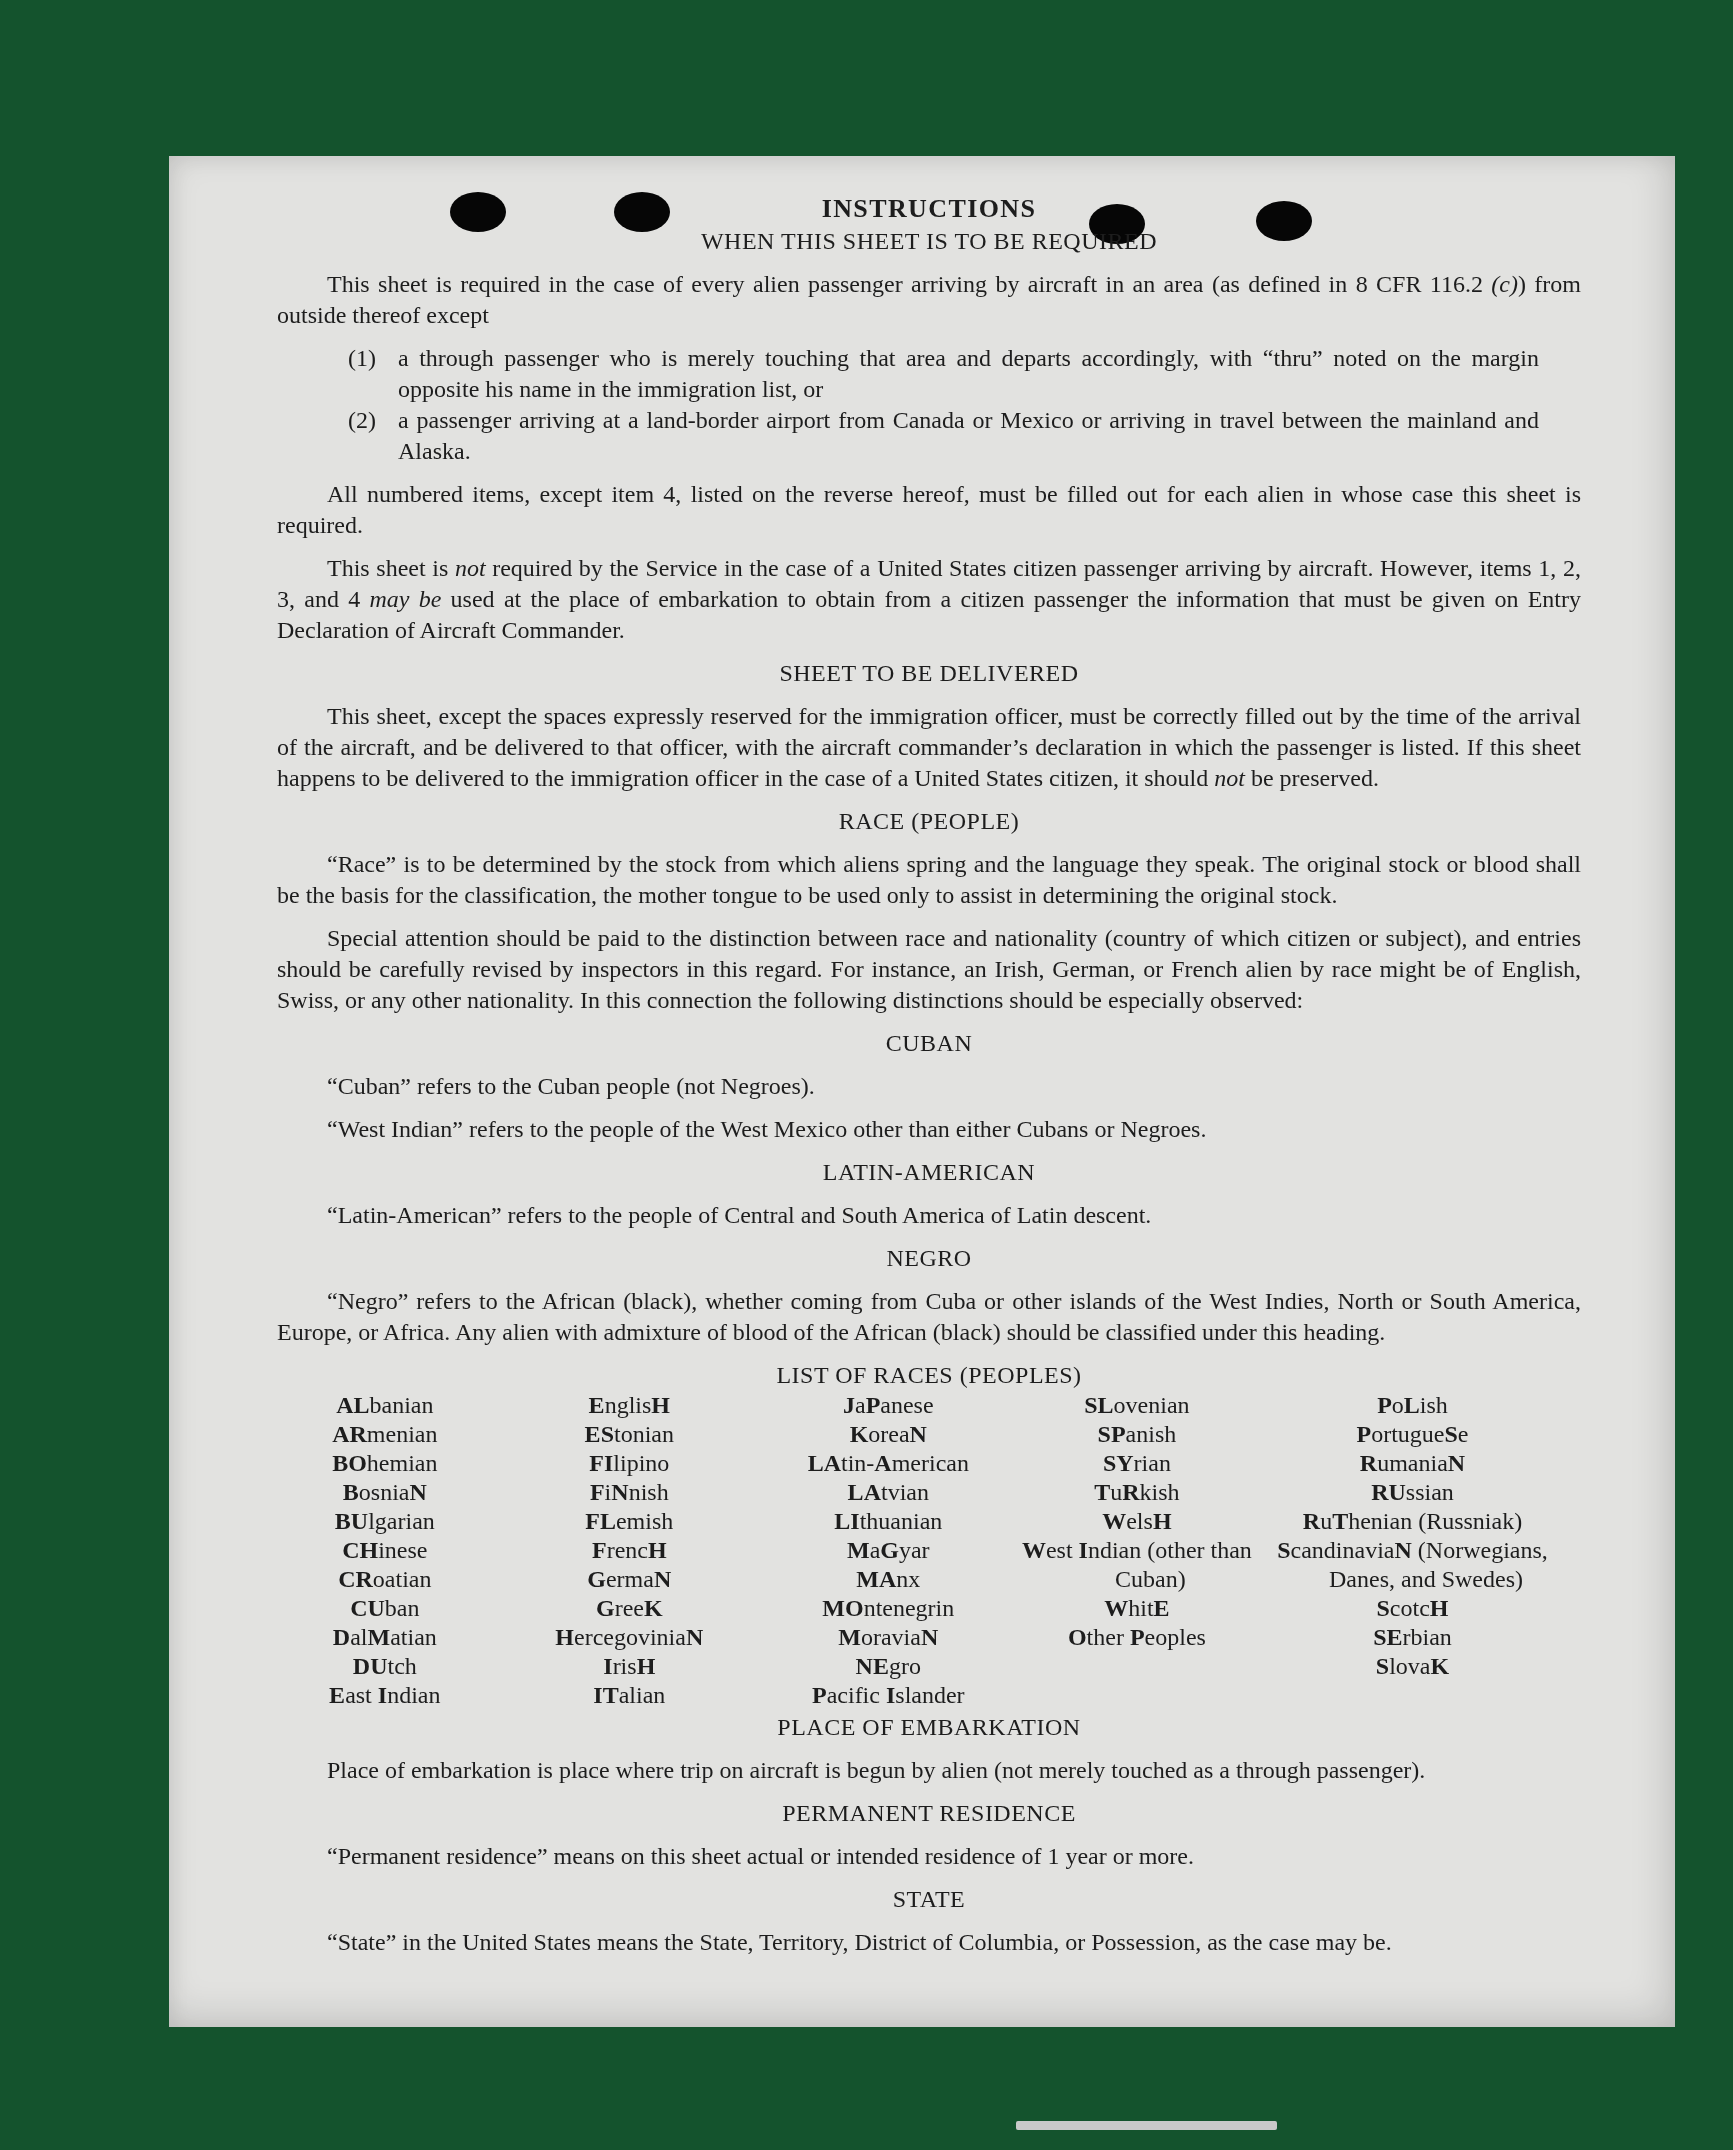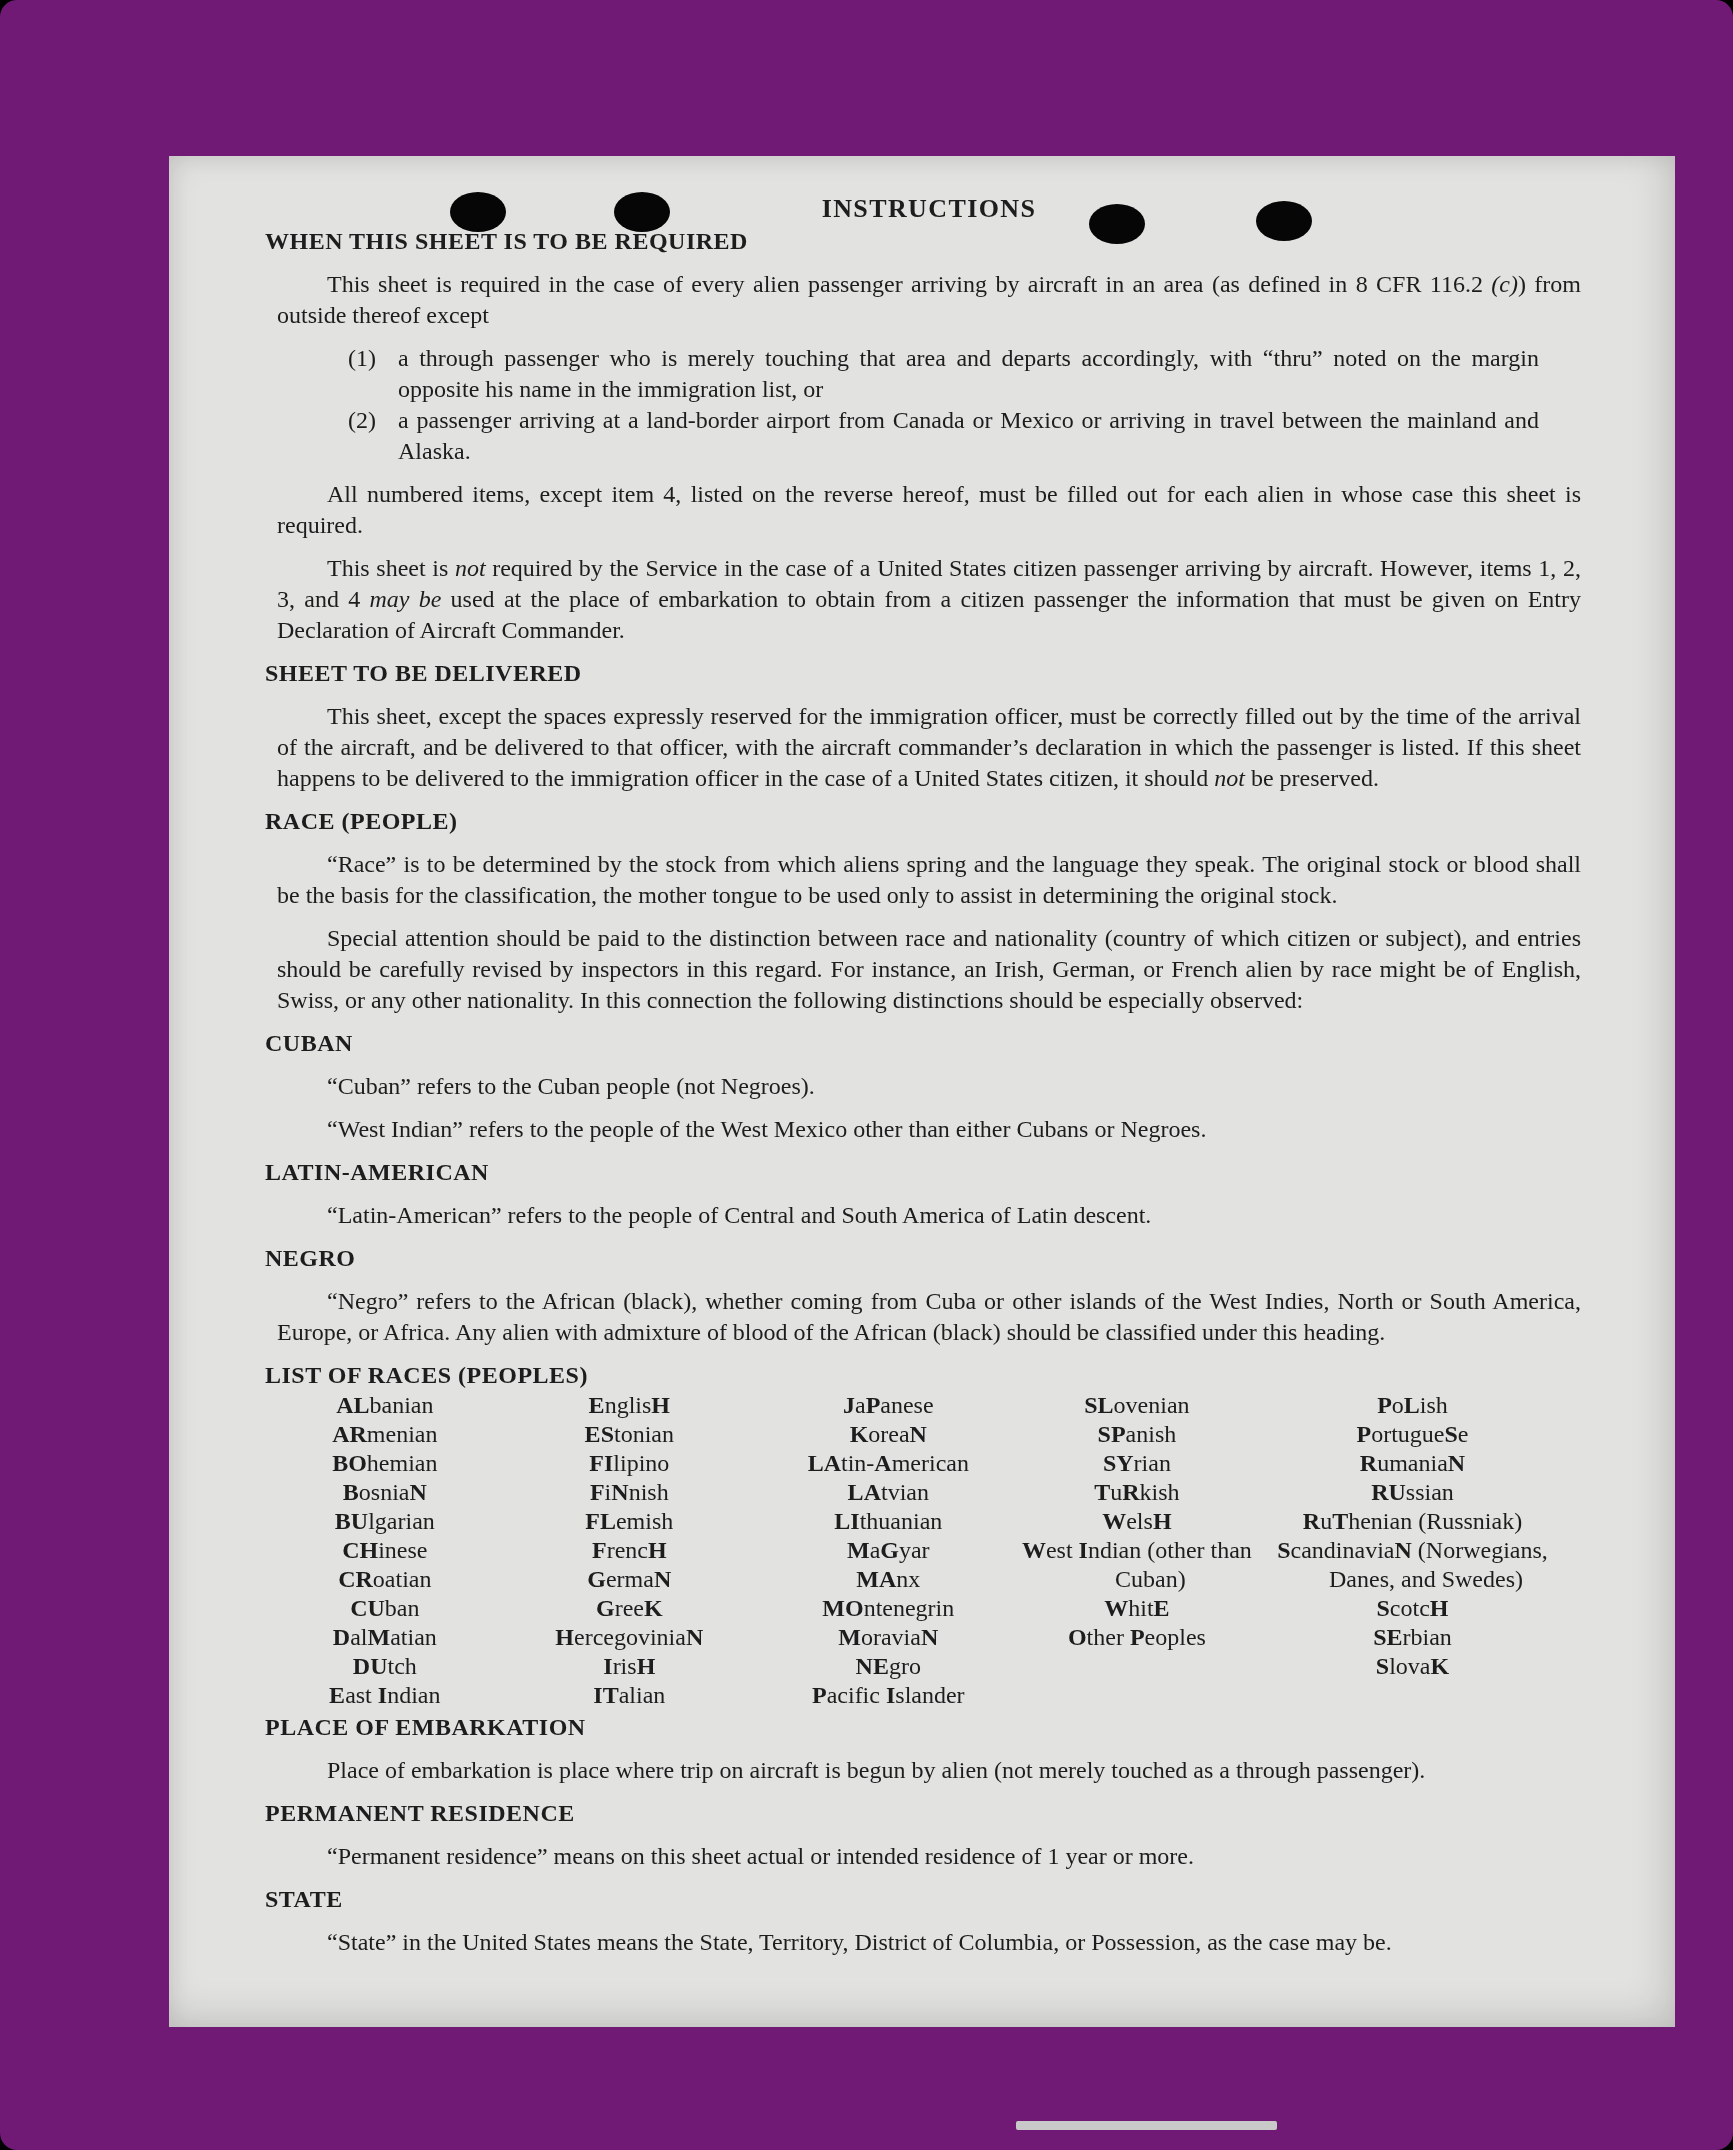--- a/index.html
+++ b/index.html
@@ -1,41 +1,41 @@
 <!DOCTYPE html>
 <html><head>
 <meta charset="utf-8">
 <style>
   html, body { margin:0; padding:0; background:#000; }
   body {
     width:1733px; height:2150px; position:relative; overflow:hidden;
     font-family:"Liberation Serif", serif;
   }
-  .scan { position:absolute; inset:0; background:#701a75;border-radius:17px; }
+  .scan { position:absolute; inset:0; background:#14532d; }
   .paper {
     position:absolute; left:169px; top:156px; width:1506px; height:1871px;
     background:#e2e2e0;
     box-shadow: inset -7.7px -9.6px 38px rgba(0,0,0,0.14), inset 3.8px 3.8px 19px rgba(0,0,0,0.06);
   }
   .hole { position:absolute; width:56px; height:40px; background:#060606; border-radius:50%; }
   .hole1 { left:281px; top:36px; }
   .hole2 { left:445px; top:36px; }
   .hole3 { left:920px; top:48px; }
   .hole4 { left:1087px; top:45px; }
   .artifact-strip { position:absolute; left:1016px; top:2121px; width:261px; height:8.6px; background:#c9c9c9; border-radius:1.9px; }
   .content {
     position:absolute; left:96px; top:37px; width:1328px;
     color:#1d1d1d; font-size:24px; line-height:31px; text-align:justify;
   }
   .doc-title {
     text-align:center; font-weight:bold; font-size:26px; letter-spacing:1.4px;
     text-indent:0; margin:0;
   }
   .sec-heading {
-    font-weight:bold; text-indent:0; margin:1.9px 0 0 0;
+    text-align:center; font-weight:normal; text-indent:0; margin:1.9px 0 0 0;
     letter-spacing:0.5px;
   }
   .para { margin:12px; text-indent:50px; }
   .num-list { margin:0 54px 0 83px; }
   .num-item { display:flex; }
   .num-item .num { flex:none; width:50px; }
   .num-item .txt { flex:1; text-align:justify; }
   .race-grid { display:flex; margin:0 0 0 3.8px; }
   .race-col { flex:none; line-height:29px; text-align:center; }
   .race-col .race-item { padding-left:27px; text-indent:-27px; }

